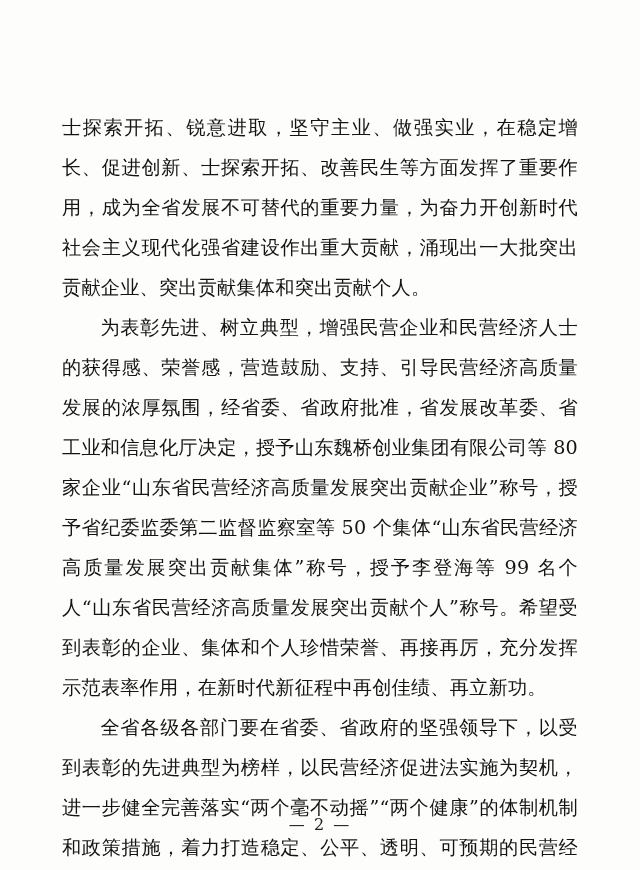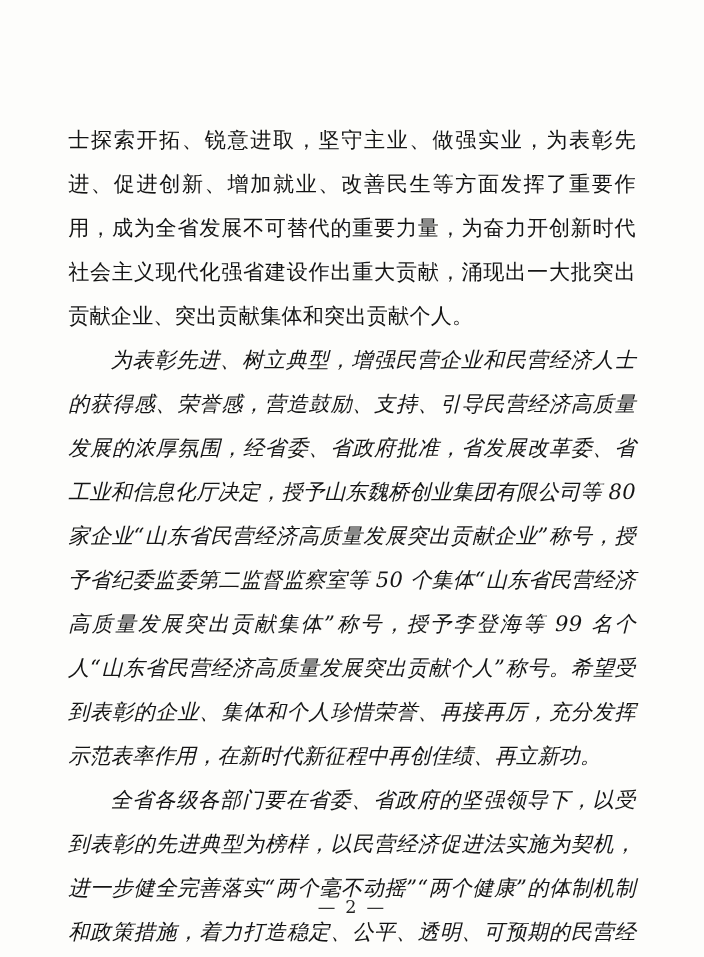--- a/index.html
+++ b/index.html
@@ -32,37 +32,36 @@
   }
   .para {
     margin: 0;
     text-indent: 0;
   }
   .para + .para {
     margin-top: 0px;
   }
   .para.indent {
     text-indent: 2em;
-    font-style: italic;
   }
   .page-number {
     position: absolute;
     left: 0;
     right: 0;
     bottom: 36px;
     text-align: center;
     font-size: 16px;
     color: #222;
     font-family: "DejaVu Serif", "Liberation Serif", serif;
     letter-spacing: 2px;
   }
 </style>
 </head>
 <body>
 
 <div class="page">
   <div class="doc-body">
-    <p class="para">士探索开拓、锐意进取，坚守主业、做强实业，为表彰先进、促进创新、增加就业、改善民生等方面发挥了重要作用，成为全省发展不可替代的重要力量，为奋力开创新时代社会主义现代化强省建设作出重大贡献，涌现出一大批突出贡献企业、突出贡献集体和突出贡献个人。</p>
+    <p class="para">士探索开拓、锐意进取，坚守主业、做强实业，在稳定增长、促进创新、士探索开拓、改善民生等方面发挥了重要作用，成为全省发展不可替代的重要力量，为奋力开创新时代社会主义现代化强省建设作出重大贡献，涌现出一大批突出贡献企业、突出贡献集体和突出贡献个人。</p>
     <p class="para indent">为表彰先进、树立典型，增强民营企业和民营经济人士的获得感、荣誉感，营造鼓励、支持、引导民营经济高质量发展的浓厚氛围，经省委、省政府批准，省发展改革委、省工业和信息化厅决定，授予山东魏桥创业集团有限公司等 80 家企业“山东省民营经济高质量发展突出贡献企业”称号，授予省纪委监委第二监督监察室等 50 个集体“山东省民营经济高质量发展突出贡献集体”称号，授予李登海等 99 名个人“山东省民营经济高质量发展突出贡献个人”称号。希望受到表彰的企业、集体和个人珍惜荣誉、再接再厉，充分发挥示范表率作用，在新时代新征程中再创佳绩、再立新功。</p>
     <p class="para indent">全省各级各部门要在省委、省政府的坚强领导下，以受到表彰的先进典型为榜样，以民营经济促进法实施为契机，进一步健全完善落实“两个毫不动摇”“两个健康”的体制机制和政策措施，着力打造稳定、公平、透明、可预期的民营经济发展环境，坚决破除依法平等使用生产要素、公平参与市场竞争的各种障碍，切实依法保护民营企业和民营企业家合法权益，坚定不移促进全省民营经济不断发展壮大。全省广大民营企业和民营经济人</p>
   </div>
   <div class="page-number">— 2 —</div>
 </div>
 
 </body></html>

